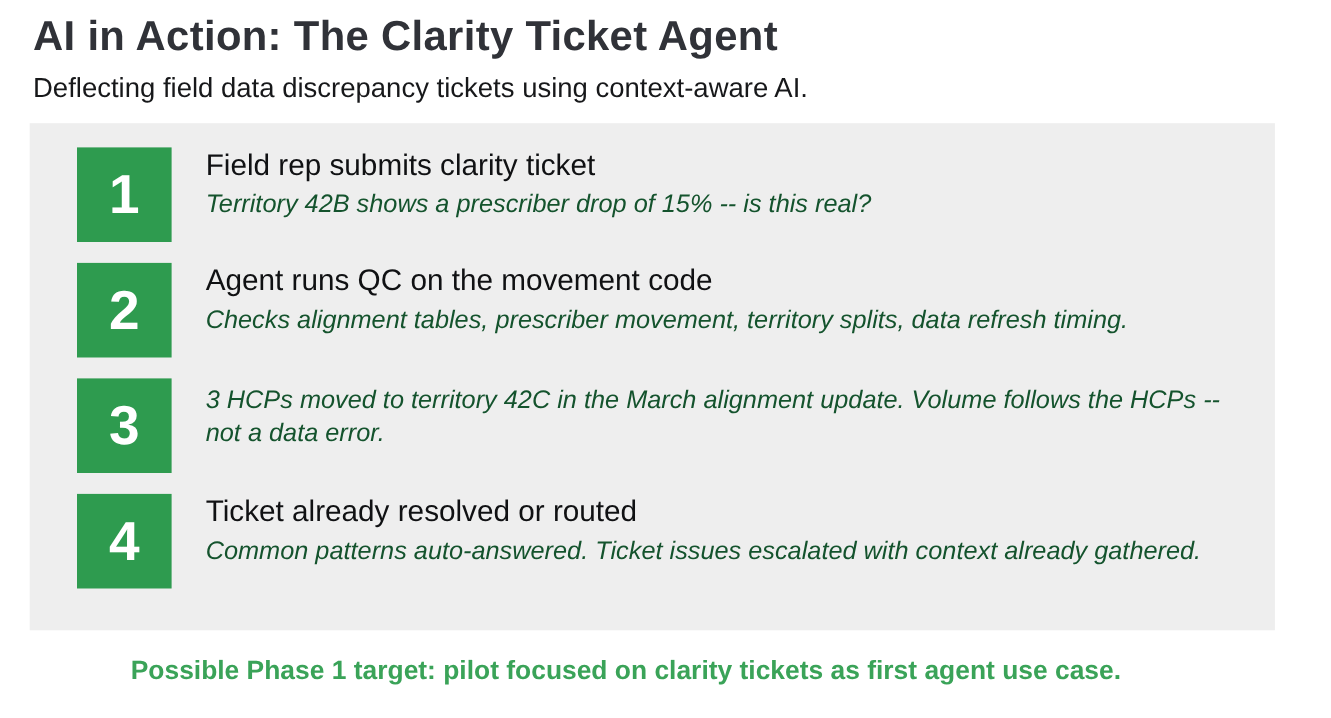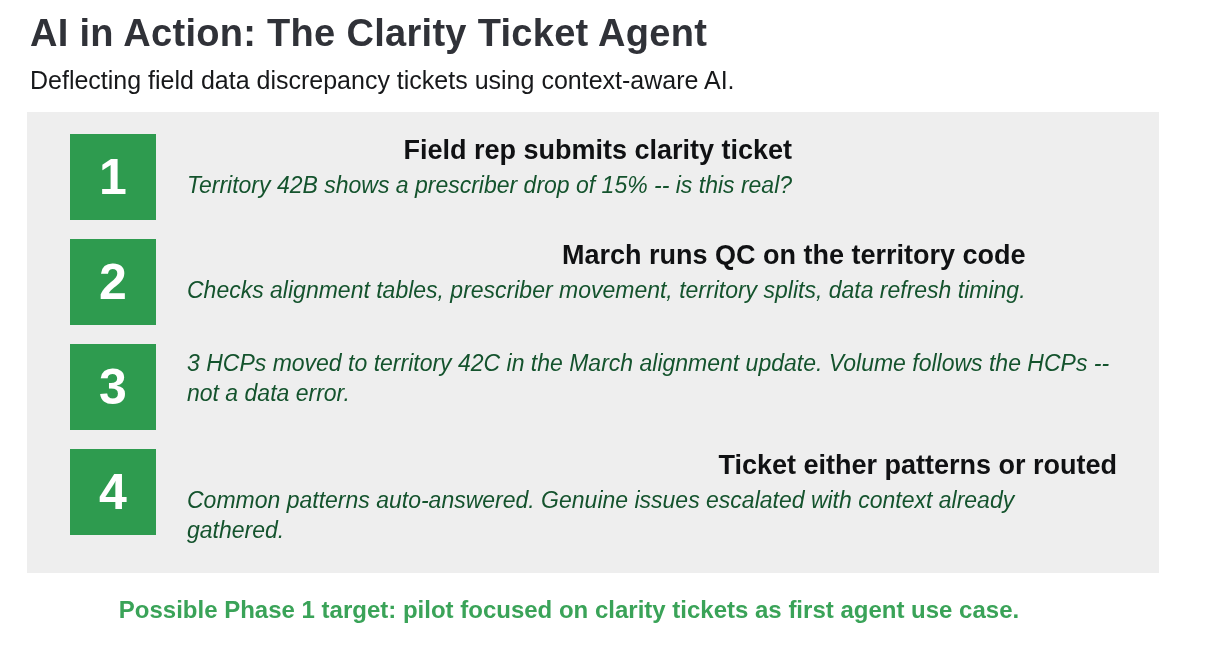--- a/index.html
+++ b/index.html
@@ -63,25 +63,24 @@
     align-items: center;
     justify-content: center;
     line-height: 1;
   }
   .step-body {
     max-width: 930px;
     padding-top: 1px;
   }
   .step-title {
     font-size: 27px;
-    font-weight: 700;
+    font-weight: 400;
     color: #101113;
     line-height: 1.18;
     margin: 0;
-    text-align: right;
   }
   .step-desc {
     font-size: 23px;
     font-style: italic;
     color: #14532d;
     line-height: 1.32;
     margin-top: 3px;
   }
   .footer-note {
     text-align: center;
@@ -108,37 +107,37 @@
       <div class="step-num">1</div>
       <div class="step-body">
         <div class="step-title">Field rep submits clarity ticket</div>
         <div class="step-desc">Territory 42B shows a prescriber drop of 15% -- is this real?</div>
       </div>
     </div>
 
     <div class="step">
       <div class="step-num">2</div>
       <div class="step-body">
-        <div class="step-title">March runs QC on the territory code</div>
+        <div class="step-title">Agent runs QC on the movement code</div>
         <div class="step-desc">Checks alignment tables, prescriber movement, territory splits, data refresh timing.</div>
       </div>
     </div>
 
     <div class="step">
       <div class="step-num">3</div>
       <div class="step-body">
         <div class="step-desc">3 HCPs moved to territory 42C in the March alignment update. Volume follows the HCPs -- not a data error.</div>
       </div>
     </div>
 
     <div class="step">
       <div class="step-num">4</div>
       <div class="step-body">
-        <div class="step-title">Ticket either patterns or routed</div>
-        <div class="step-desc">Common patterns auto-answered. Genuine issues escalated with context already gathered.</div>
+        <div class="step-title">Ticket already resolved or routed</div>
+        <div class="step-desc">Common patterns auto-answered. Ticket issues escalated with context already gathered.</div>
       </div>
     </div>
 
   </div>
 
   <div class="footer-note">Possible Phase 1 target: pilot focused on clarity tickets as first agent use case.</div>
 
 </div>
 
 </body></html>

